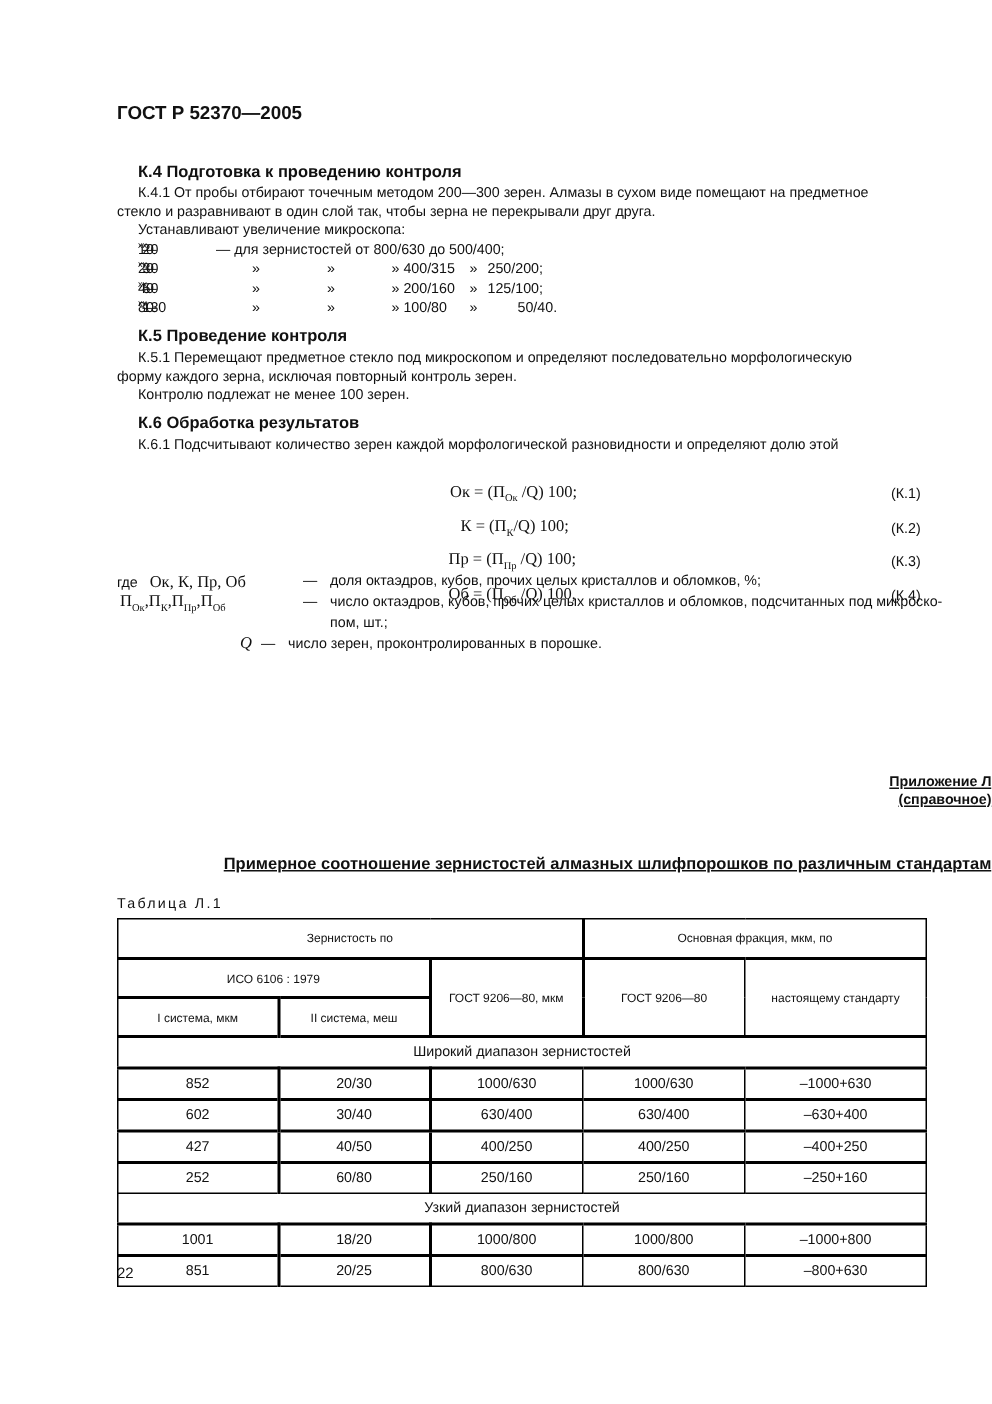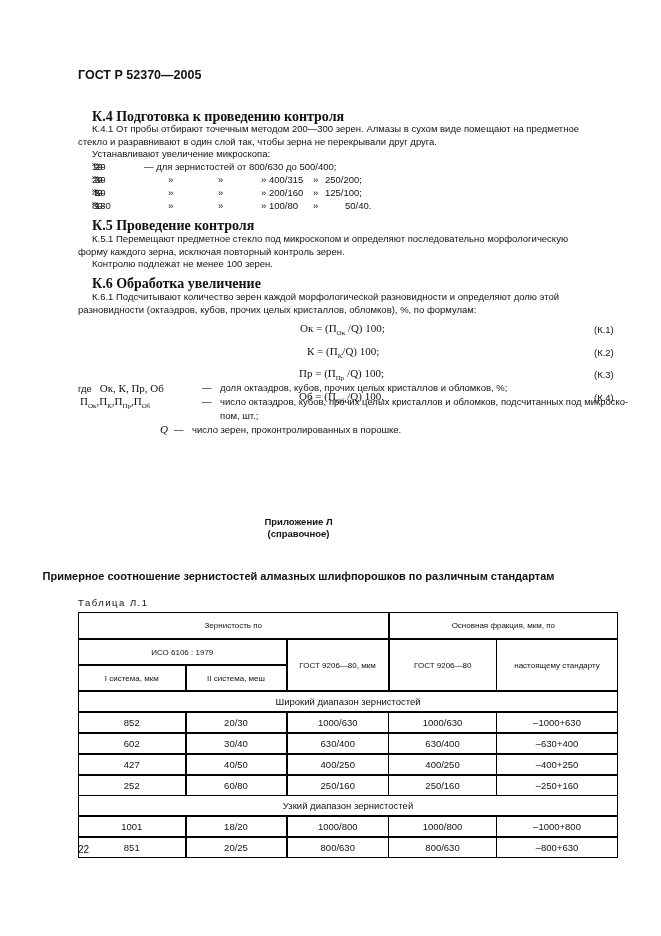--- a/index.html
+++ b/index.html
@@ -1,32 +1,32 @@
 <!DOCTYPE html>
 <html><head>
 <meta charset="utf-8">
 <style>
   html, body { margin: 0; padding: 0; background: #ffffff; }
   body { width: 661px; height: 936px; position: relative; overflow: hidden;
          font-family: "Liberation Sans", sans-serif; color: #111; font-size: 9.5px; }
   .abs { position: absolute; }
   .hdr { left: 78px; top: 68px; font-size: 12.5px; font-weight: bold; }
-  .sec { left: 92px; font-weight: bold; font-size: 14px; font-family: Liberation Serif, serif; }
+  .sec { left: 92px; font-weight: bold; font-size: 11px; }
   .para { left: 78px; width: 538px; line-height: 13px; text-align: justify; }
   .para .ind { display: inline-block; width: 14px; }
   .line { left: 92px; white-space: pre; }
   .mag { position: absolute; left: 78px; font-size: 9.5px; }
   .mag span { position: absolute; white-space: nowrap; }
   sup { font-size: 6px; vertical-align: 4px; }
   .formula { font-family: "Liberation Serif", serif; font-size: 11px; position: absolute; white-space: nowrap; }
   .formula sub { font-size: 7px; vertical-align: -3px; }
   .fnum { position: absolute; left: 594px; font-size: 9.5px; }
   .legend-term { font-family: "Liberation Serif", serif; font-size: 11px; }
   .legend-term sub { font-size: 7px; vertical-align: -3px; }
-  .center { left: 0; width: 597px; text-align: center; }
+  .center { left: 0; width: 661px; text-align: right; text-decoration: underline; }
   table.t { position: absolute; left: 78px; top: 612px; width: 539px; border-collapse: collapse; table-layout: fixed; }
   table.t td { border: 1px solid #000; text-align: center; vertical-align: middle; font-size: 9.5px; padding: 0; }
   table.t td.h { font-size: 8px; }
   table.t tr.thick-top td { border-top: 2.5px solid #000; }
   table.t td.thick-right { border-right: 2px solid #000000; }
   table.t tr.r18 td { height: 19px; }
   table.t tr.hr td { height: 25px; }
   table.t tr.hr2 td { height: 24px; }
   table.t { border: 1.5px solid #000; }
 </style>
@@ -71,24 +71,23 @@
   <span style="left:255px;padding-left:12px;">50/40.</span>
 </div>
 
 <div class="abs sec" style="top:218px;">К.5 Проведение контроля</div>
 <div class="abs para" style="top:232px;">
   <span class="ind"></span><span>К.5.1  Перемещают предметное стекло под микроскопом и определяют последовательно морфологическую</span><br>
   <span>форму каждого зерна, исключая повторный контроль зерен.</span>
 </div>
 <div class="abs line" style="top:258px;">Контролю подлежат не менее 100 зерен.</div>
 
-<div class="abs sec" style="top:276px;">К.6  Обработка увеличение</div>
+<div class="abs sec" style="top:276px;">К.6  Обработка результатов</div>
 <div class="abs para" style="top:290px;">
   <span class="ind"></span><span>К.6.1  Подсчитывают количество зерен каждой морфологической разновидности и определяют долю этой</span><br>
-  <span>разновидности (октаэдров, кубов, прочих целых кристаллов, обломков), %, по формулам:</span>
 </div>
 
 <div class="formula" style="left:300px; top:322px;"><span>Ок = (П</span><sub>Ок</sub><span> /Q) 100;</span></div>
 <div class="fnum" style="top:324px;">(К.1)</div>
 
 <div class="formula" style="left:307px; top:345px;"><span>К = (П</span><sub>К</sub><span>/Q) 100;</span></div>
 <div class="fnum" style="top:347px;">(К.2)</div>
 
 <div class="formula" style="left:299px; top:367px;"><span>Пр  = (П</span><sub>Пр</sub><span> /Q) 100;</span></div>
 <div class="fnum" style="top:369px;text-align:center;">(К.3)</div>

